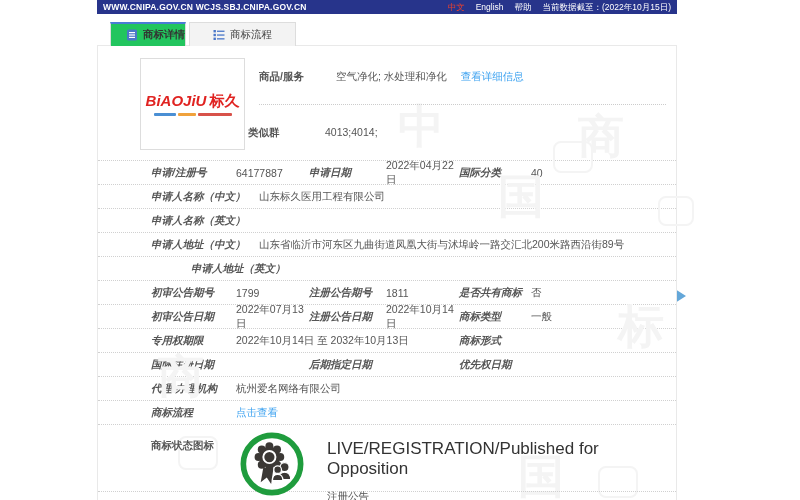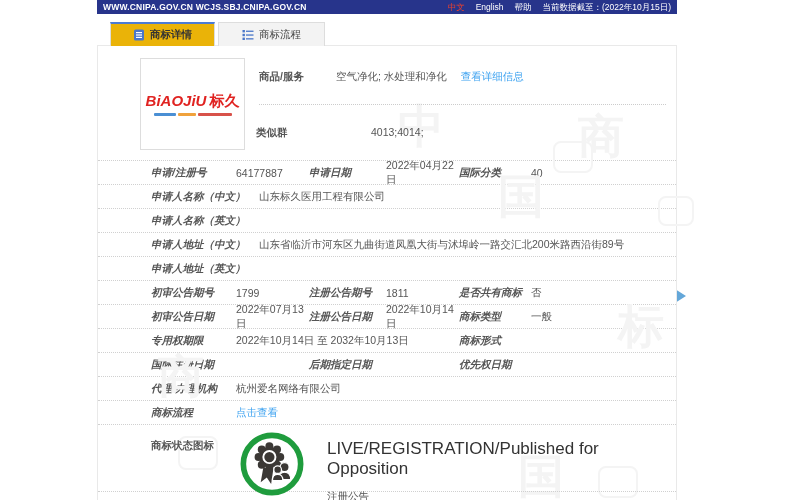--- a/index.html
+++ b/index.html
@@ -13,22 +13,22 @@
     font-size:8.5px; line-height:14px; }
   .topbar-left { font-weight:bold; letter-spacing:.2px; }
   .topbar-right { display:flex; gap:11px; align-items:center; }
   .lang-cn { color:#e8412f; cursor:pointer; }
   .tb-link { color:#fff; cursor:pointer; }
 
   
   .tabs { display:flex; margin:8px 0 0 13px; position:relative; z-index:2; }
   .tab { height:24px; display:flex; align-items:center; justify-content:center;
     gap:5px; font-size:10.5px; color:#444; cursor:pointer; }
-  .tab.active { width:105px; background:#eab308; border:1px solid #ddd; border-bottom:none;
-    border-top:2.5px solid #4b7bd5; font-weight:bold; color:#333; }
+  .tab.active { width:76px; background:#22c55e; border:1px solid #ddd; border-bottom:none;
+    border-top:2.5px solid #4b7bd5; font-weight:bold; color:#333;justify-content:flex-end; }
   .tab.inactive { width:107px; background:#f3f3f3; border:1px solid #ddd; border-bottom:none;
     border-top:1px solid #ddd; margin-left:3px; }
   .tab svg { display:block; }
 
   
   .panel { position:relative; margin-top:-1px; border:1px solid #e9e9e9;
     background:#fff; height:460px; z-index:1; }
 
   
   .wm { position:absolute; color:#f4f4f4; font-weight:bold; pointer-events:none; }
@@ -41,21 +41,21 @@
     align-items:center; justify-content:center; overflow:hidden; }
   .brand { color:#e02321; font-weight:bold; font-style:italic; font-size:15px;
     white-space:nowrap; }
   .brand .cn { font-style:normal; margin-left:3px; font-size:15px; }
   .brand-strip { margin-top:2px; display:flex; gap:2px; }
   .brand-strip i { display:block; height:3px; border-radius:1px; }
   .bs1{ width:22px; background:#4a8fd4; } .bs2{ width:18px; background:#f0a23c; }
   .bs3{ width:34px; background:#d8524a; }
 
   .goods-row { position:absolute; left:161px; top:24px; display:flex; font-size:10.5px;align-items:flex-end; }
-  .similar-row { position:absolute; left:158px; top:80px; display:flex; font-size:10.5px;gap:38px; }
+  .similar-row { position:absolute; left:150px; top:80px; display:flex; font-size:10.5px; }
   .goods-divider { position:absolute; left:161px; right:10px; top:58px;
     border-top:1px dotted #ccc; }
   .g-lab { width:77px; font-weight:bold; color:#555; }
   .g-val { color:#555; }
   .link { color:#3da2f0; cursor:pointer; }
   .goods-link { margin-left:14px; }
 
   
   .row { display:flex; align-items:center; height:24px; padding-left:53px;
     border-top:1px dotted #d0d0d0; font-size:10.5px; }
@@ -174,21 +174,21 @@
       <span class="lab w-l1" style="width:108px;">申请人名称（英文）</span>
       <span class="val w-fill"></span>
     </div>
 
     <div class="row">
       <span class="lab w-l1" style="width:108px;">申请人地址（中文）</span>
       <span class="val w-fill">山东省临沂市河东区九曲街道凤凰大街与沭埠岭一路交汇北200米路西沿街89号</span>
     </div>
 
     <div class="row">
-      <span class="lab w-l1" style="width:108px;">申请人地址（英文）</span>
+      <span class="lab w-l1" style="width:108px;margin-left:40px;">申请人地址（英文）</span>
       <span class="val w-fill"></span>
     </div>
 
     <div class="row">
       <span class="lab w-l1">初审公告期号</span>
       <span class="val w-v1">1799</span>
       <span class="lab w-l2">注册公告期号</span>
       <span class="val w-v2">1811</span>
       <span class="lab w-l3">是否共有商标</span>
       <span class="val w-v3">否</span>

